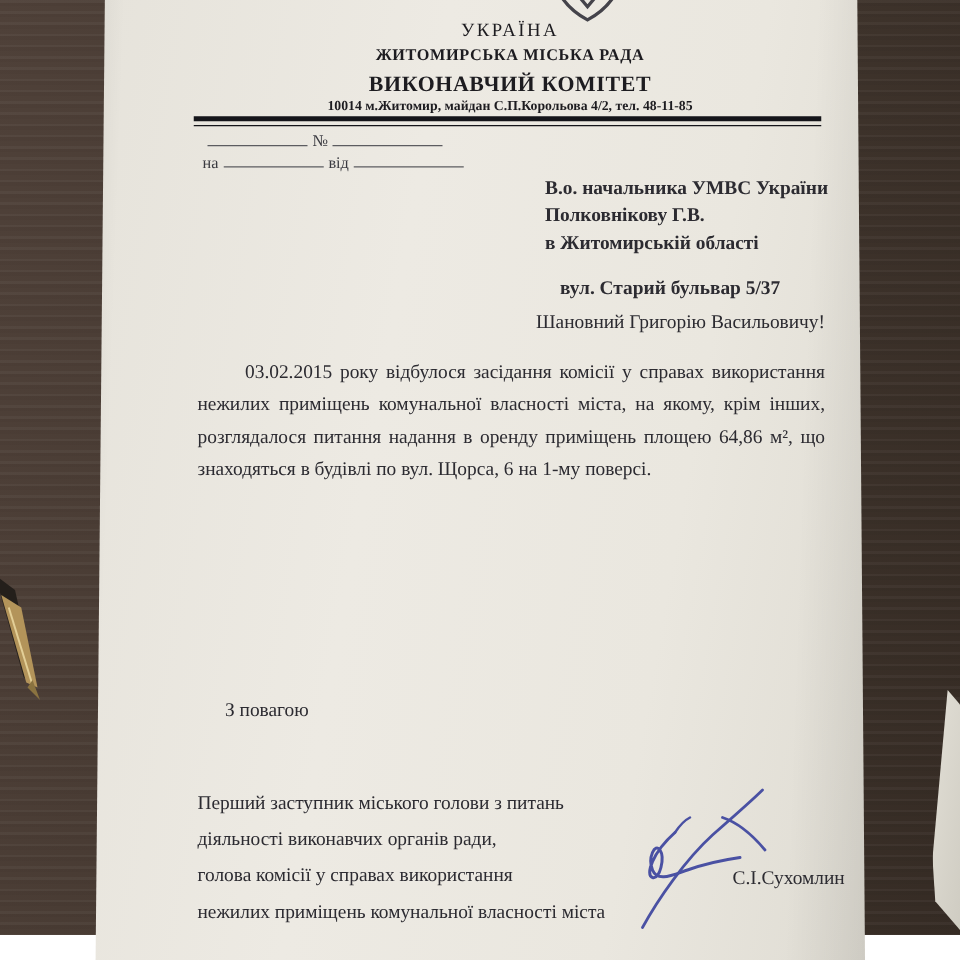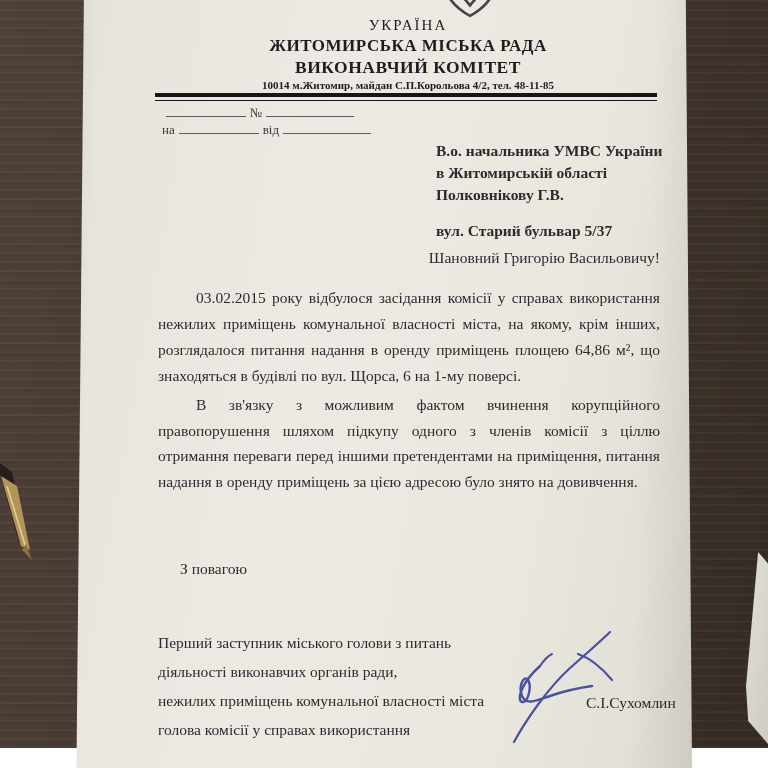--- a/index.html
+++ b/index.html
@@ -16,30 +16,30 @@
     position:absolute; left:74px; top:0; width:618px; height:768px;
     background:
       linear-gradient(92deg, rgba(0,0,0,0.05) 0%, rgba(0,0,0,0) 4%, rgba(0,0,0,0) 90%, rgba(0,0,0,0.08) 100%),
       linear-gradient(100deg, #e6e3db 0%, #edeae3 38%, #eae7df 72%, #dfdcd3 100%);
     clip-path: polygon(1.6% 0%, 99% 0%, 100% 100%, 0.4% 100%);
     color:#2c2b31;
   }
   .hdr { position:absolute; left:50px; top:0; width:568px; text-align:center; color:#1d1c20; }
   .emblem { position:absolute; left:313px; top:-68px; width:66px; height:90px; }
   .country { position:absolute; left:0; top:17px; width:100%; font-size:15px; letter-spacing:2px; }
-  .org1 { position:absolute; left:0; top:36px; width:100%; font-size:17px; font-weight:bold; letter-spacing:0.5px; }
+  .org1 { position:absolute; left:0; top:36px; width:100%; font-size:13px; font-weight:bold; letter-spacing:0.5px; }
   .org2 { position:absolute; left:0; top:57px; width:100%; font-size:17.5px; font-weight:bold; letter-spacing:0.5px; }
   .addr { position:absolute; left:0; top:79px; width:100%; font-size:11px; font-weight:bold; }
   .rule { position:absolute; left:81px; top:93px; width:502px; height:8px;
           border-top:4px solid #15151a; border-bottom:1.5px solid #15151a; }
   .ref { position:absolute; left:88px; top:104px; font-size:13px; color:#3a3a40; line-height:17px; }
   .blank { display:inline-block; border-bottom:1px solid #5c5c60; height:12px; vertical-align:baseline; margin:0 4px; }
   .b80 { width:80px; } .b90 { width:88px; }
   .rcpt { position:absolute; left:362px; top:140px; font-size:15.5px; line-height:22px;font-weight:bold; }
-  .rcpt .street { margin-top:14px; }
+  .rcpt .street { margin-top:14px;margin-left:12px; }
   .salut { position:absolute; left:84px; top:249px; width:502px; text-align:right; font-size:15.5px; }
   .bodytxt { position:absolute; left:84px; top:285px; width:502px;
              font-size:15.5px; line-height:25.9px; text-align:justify; }
   .bodytxt p { text-indent:38px; margin-bottom:3px; }
   .regards { position:absolute; left:84px; top:560px; font-size:15.5px;margin-left:22px; }
   .signer { position:absolute; left:84px; top:608px; width:440px; font-size:15.5px; line-height:29px;margin-top:20px; }
   .signer-name { position:absolute; left:512px; top:694px; font-size:15.5px; }
   .signature { position:absolute; left:378px; top:624px; width:180px; height:120px; }
   
   .pen { position:absolute; left:0; top:460px; width:38px; height:108px; }
@@ -82,39 +82,38 @@
     </div>
     <div class="rule"></div>
 
     <div class="ref">
       <div><span class="blank b80"></span><span>№</span><span class="blank b90"></span></div>
       <div><span>на</span><span class="blank b80"></span><span>від</span><span class="blank b90"></span></div>
     </div>
 
     <div class="rcpt">
       <div>В.о. начальника УМВС України</div>
+      <div>Полковнікову Г.В.</div>
       <div>в Житомирській області</div>
-      <div>Полковнікову Г.В.</div>
       <div class="street">вул. Старий бульвар 5/37</div>
     </div>
 
     <div class="salut">Шановний Григорію Васильовичу!</div>
 
     <div class="bodytxt">
       <p>03.02.2015 року відбулося засідання комісії у справах використання нежилих приміщень комунальної власності міста, на якому, крім інших, розглядалося питання надання в оренду приміщень площею 64,86 м², що знаходяться в будівлі по вул. Щорса, 6 на 1-му поверсі.</p>
-      <p>В зв'язку з можливим фактом вчинення корупційного правопорушення шляхом підкупу одного з членів комісії з ціллю отримання переваги перед іншими претендентами на приміщення, питання надання в оренду приміщень за цією адресою було знято на довивчення.</p>
     </div>
 
     <div class="regards">З повагою</div>
 
     <div class="signer">
       <div>Перший заступник міського голови з питань</div>
       <div>діяльності виконавчих органів ради,</div>
+      <div>голова комісії у справах використання</div>
       <div>нежилих приміщень комунальної власності міста</div>
-      <div>голова комісії у справах використання</div>
     </div>
 
     <svg class="signature" viewBox="0 0 180 120" fill="none">
       <path d="M88,42 C70,58 64,76 70,78 C76,80 80,62 76,56 C72,50 66,62 70,72 C74,82 86,76 98,72 C112,67 126,64 140,62" stroke="#4a51a3" stroke-width="2.4" stroke-linecap="round"></path>
       <path d="M62,118 C74,96 96,64 118,44 C134,30 150,16 158,8" stroke="#4a51a3" stroke-width="2.2" stroke-linecap="round"></path>
       <path d="M126,30 C138,34 150,44 160,56" stroke="#4a51a3" stroke-width="2.2" stroke-linecap="round"></path>
       <path d="M88,42 C92,36 96,32 100,30" stroke="#4a51a3" stroke-width="2" stroke-linecap="round"></path>
     </svg>
     <div class="signer-name">С.І.Сухомлин</div>
   </div>

